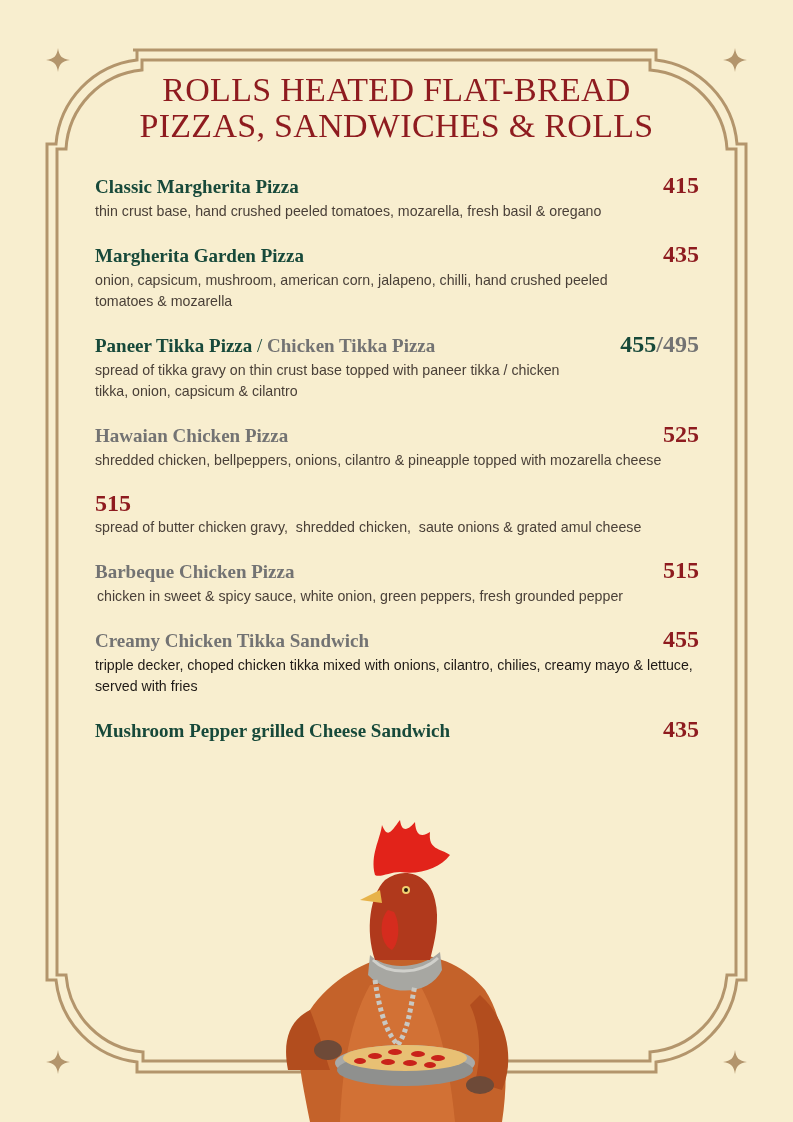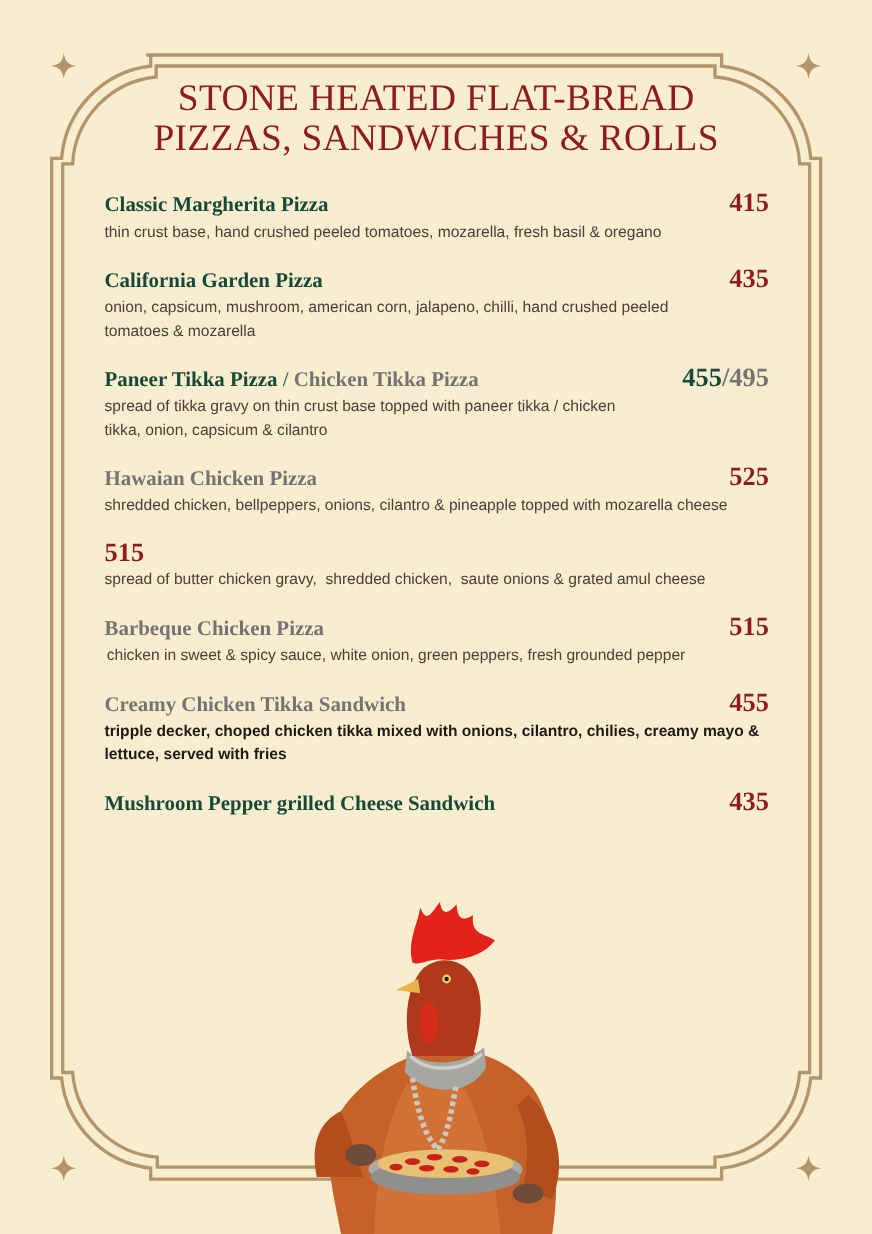--- a/index.html
+++ b/index.html
@@ -25,21 +25,21 @@
   .item-price {
     font-family: "Liberation Serif", serif; font-weight: bold; font-size: 24px; line-height: 26px;
     color: #8e1b1f;
   }
   .green { color: #17493a; }
   .red { color: #737373; }
   .sep { color: #17493a; font-weight: normal; }
   .item-desc {
     font-size: 14.2px; line-height: 21px; color: #4a4038; margin-top: 1px;
   }
-  .item-desc.dark { color: #1f1a16; font-weight: bold; }
+  .item-desc.dark { color: #1f1a16; }
   .rooster { position: absolute; left: 270px; top: 820px; width: 260px; height: 302px; }
 </style>
 </head>
 <body>
 
 <svg class="frame" viewBox="0 0 793 1122">
   <g fill="none" stroke="#b3956c" stroke-width="3">
 
     <path d="M133 50 H656 V60 A92 92 0 0 1 737 144 H746 V980 H737 A92 92 0 0 1 656 1062 V1072 H137 V1062 A92 92 0 0 1 56 980 H47 V144 H56 A92 92 0 0 1 137 60 V50 Z"></path>
 
@@ -54,37 +54,37 @@
   <path d="M12 0 C13 8 16 11 24 12 C16 13 13 16 12 24 C11 16 8 13 0 12 C8 11 11 8 12 0 Z" fill="#b3956c"></path>
 </svg>
 <svg class="star" style="left:46px;top:1050px;" viewBox="0 0 24 24">
   <path d="M12 0 C13 8 16 11 24 12 C16 13 13 16 12 24 C11 16 8 13 0 12 C8 11 11 8 12 0 Z" fill="#b3956c"></path>
 </svg>
 <svg class="star" style="left:723px;top:1050px;" viewBox="0 0 24 24">
   <path d="M12 0 C13 8 16 11 24 12 C16 13 13 16 12 24 C11 16 8 13 0 12 C8 11 11 8 12 0 Z" fill="#b3956c"></path>
 </svg>
 
 <div class="title">
-  <div>STONE HEATED FLAT-BREAD</div>
+  <div>ROLLS HEATED FLAT-BREAD</div>
   <div>PIZZAS, SANDWICHES &amp; ROLLS</div>
 </div>
 
 <div class="items">
 
   <div class="item">
     <div class="item-head">
       <span class="item-name green">Classic Margherita Pizza</span>
       <span class="item-price">415</span>
     </div>
     <div class="item-desc">thin crust base, hand crushed peeled tomatoes, mozarella, fresh basil &amp; oregano</div>
   </div>
 
   <div class="item">
     <div class="item-head">
-      <span class="item-name green">California Garden Pizza</span>
+      <span class="item-name green">Margherita Garden Pizza</span>
       <span class="item-price">435</span>
     </div>
     <div class="item-desc" style="width:515px;">onion, capsicum, mushroom, american corn, jalapeno, chilli, hand crushed peeled tomatoes &amp; mozarella</div>
   </div>
 
   <div class="item">
     <div class="item-head">
       <span class="item-name">
         <span class="green">Paneer Tikka Pizza</span><span class="sep"> / </span><span class="red">Chicken Tikka Pizza</span>
       </span>

